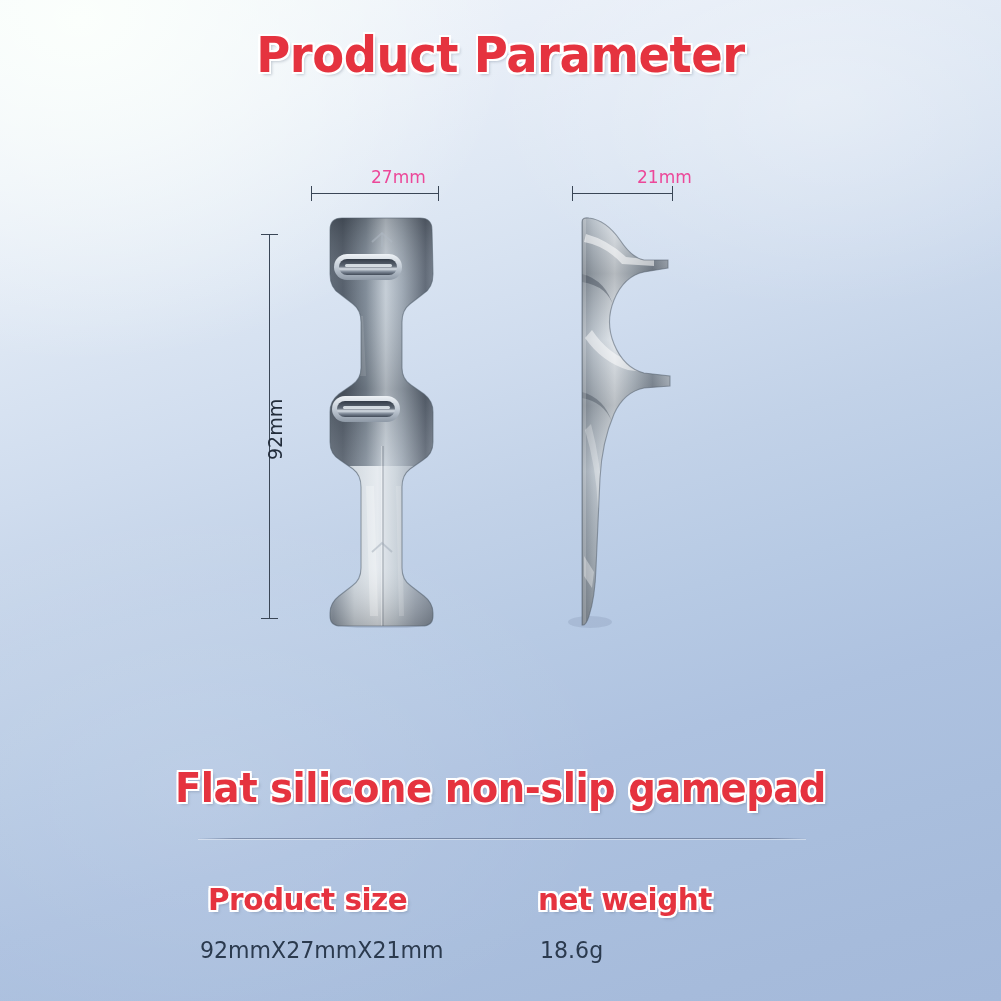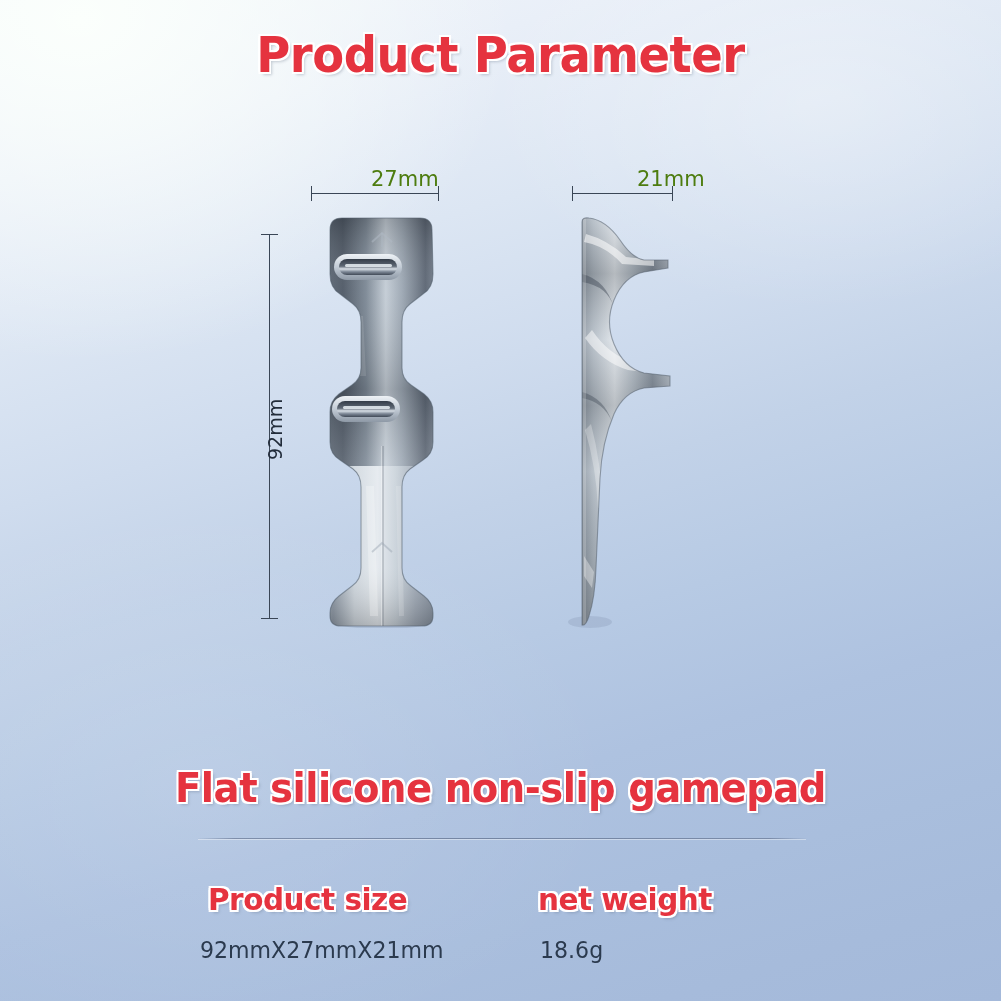--- a/index.html
+++ b/index.html
@@ -132,23 +132,23 @@
     background: #3a4656;
   }
   .dimcap-h {
     position: absolute;
     height: 1px;
     width: 17px;
     background: #3a4656;
   }
   .dimtext {
     position: absolute;
-    color: #4d7c0f;
+    color: #ec4899;
     font-family: "DejaVu Sans", sans-serif;
-    font-size: 21px;
+    font-size: 17px;
     white-space: nowrap;
   }
   .dimtext-vert {
     position: absolute;
     color: #222c3a;
     font-family: "DejaVu Sans", sans-serif;
     font-size: 19px;
     white-space: nowrap;
     transform: rotate(-90deg);
     transform-origin: left top;

